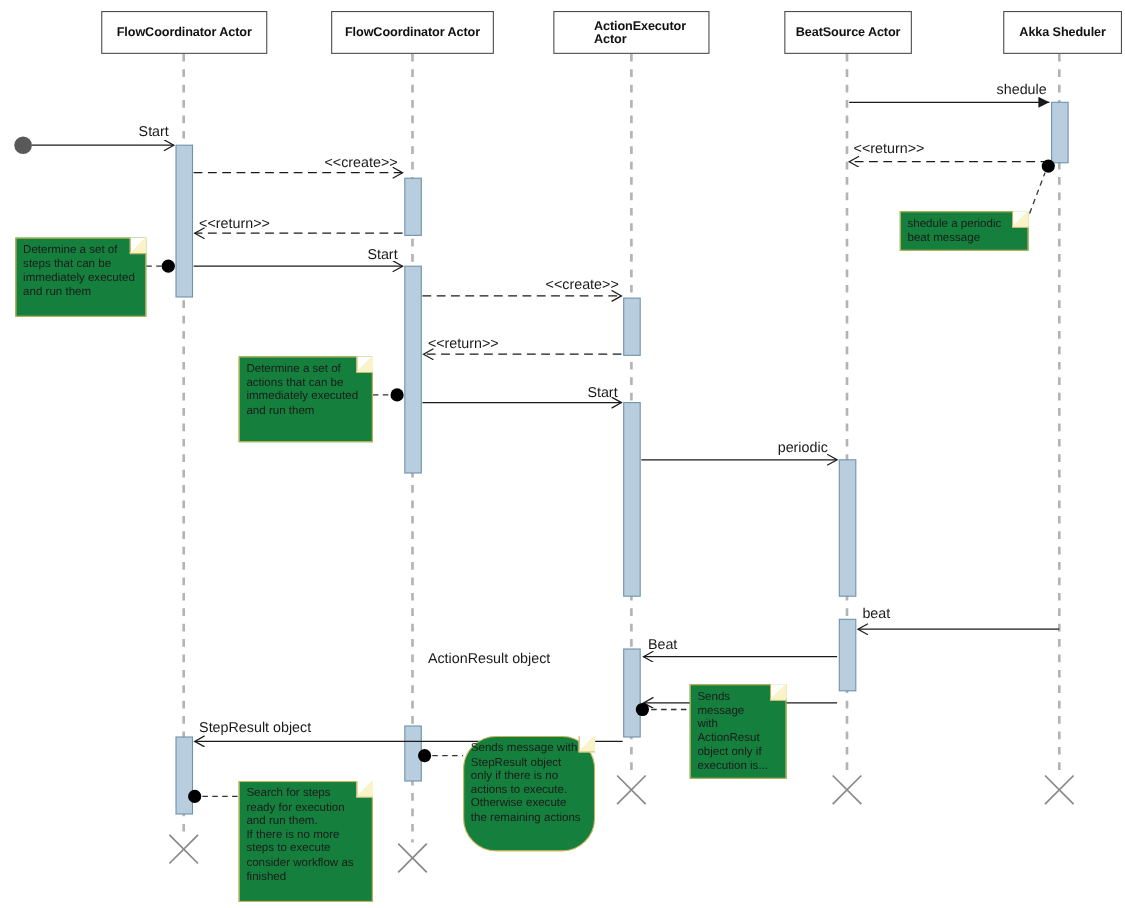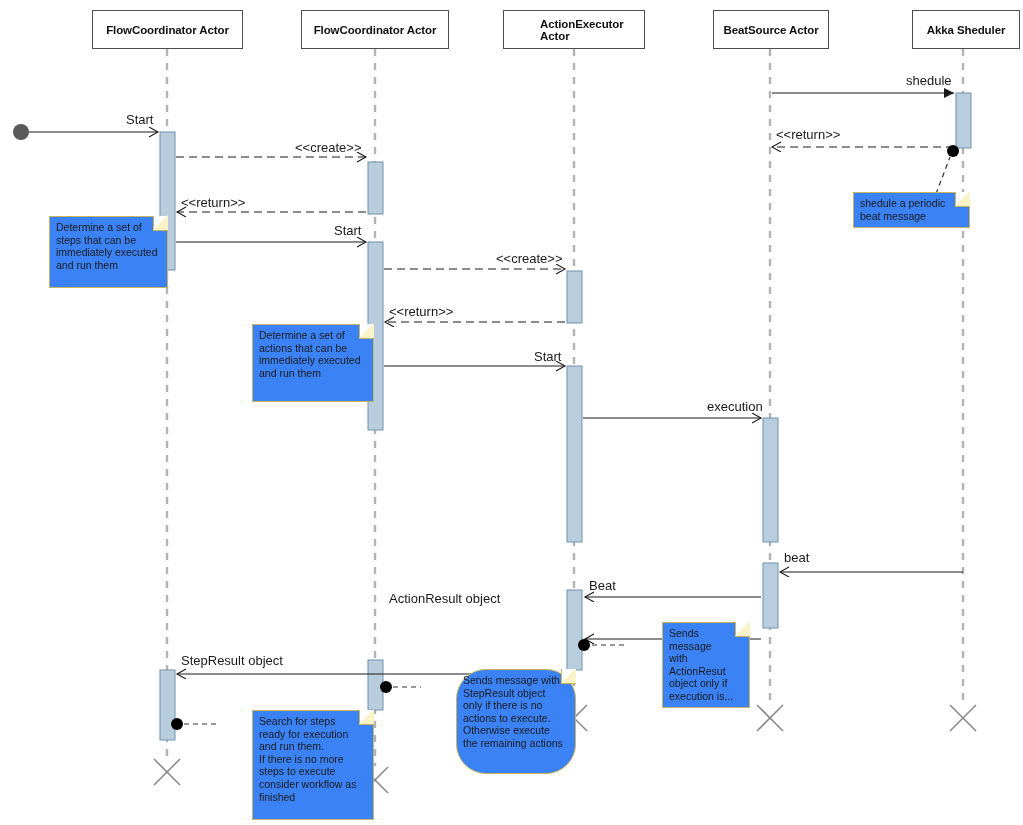--- a/index.html
+++ b/index.html
@@ -35,28 +35,27 @@
     align-items: center;
     justify-content: center;
     font-size: 11.5px;
     font-weight: bold;
     color: #111111;
     letter-spacing: -0.1px;
   }
   .note {
     position: absolute;
     box-sizing: border-box;
-    background: #3b82f6;
+    background: #15803d;
     border: 1px solid #c9b458;
     font-size: 10.5px;
     line-height: 12.6px;
     color: #1a1a1a;
     padding: 4px 5px 4px 6px;
     white-space: pre-line;
-    margin-left: 35px;
   }
   .note .fold {
     position: absolute;
     top: -1px;
     right: -1px;
     width: 14px;
     height: 14px;
     background: #ffffff;
     border-left: 1px solid #c9b458;
     border-bottom: 1px solid #c9b458;
@@ -184,21 +183,21 @@
   <div id="labels-container">
       <div class="msg-label" style="left: 126px; top: 112px;">Start</div>
       <div class="msg-label" style="left: 906px; top: 73px;">shedule</div>
       <div class="msg-label" style="left: 776px; top: 127px;">&lt;&lt;return&gt;&gt;</div>
       <div class="msg-label" style="left: 295px; top: 140px;">&lt;&lt;create&gt;&gt;</div>
       <div class="msg-label" style="left: 181px; top: 195px;">&lt;&lt;return&gt;&gt;</div>
       <div class="msg-label" style="left: 334px; top: 223px;">Start</div>
       <div class="msg-label" style="left: 496px; top: 251px;">&lt;&lt;create&gt;&gt;</div>
       <div class="msg-label" style="left: 389px; top: 304px;">&lt;&lt;return&gt;&gt;</div>
       <div class="msg-label" style="left: 534px; top: 349px;">Start</div>
-      <div class="msg-label" style="left: 707px; top: 399px;">execution</div>
+      <div class="msg-label" style="left: 707px; top: 399px;">periodic</div>
       <div class="msg-label" style="left: 784px; top: 550px;">beat</div>
       <div class="msg-label" style="left: 589px; top: 578px;">Beat</div>
       <div class="msg-label" style="left: 389px; top: 591px;">ActionResult object</div>
       <div class="msg-label" style="left: 181px; top: 653px;">StepResult object</div>
     </div>
 
   <div id="notes-container">
       <div class="note" style="left: 14px; top: 216px; width: 119px; min-height: 72px;"><div>Determine a set of
 steps that can be
 immediately executed

